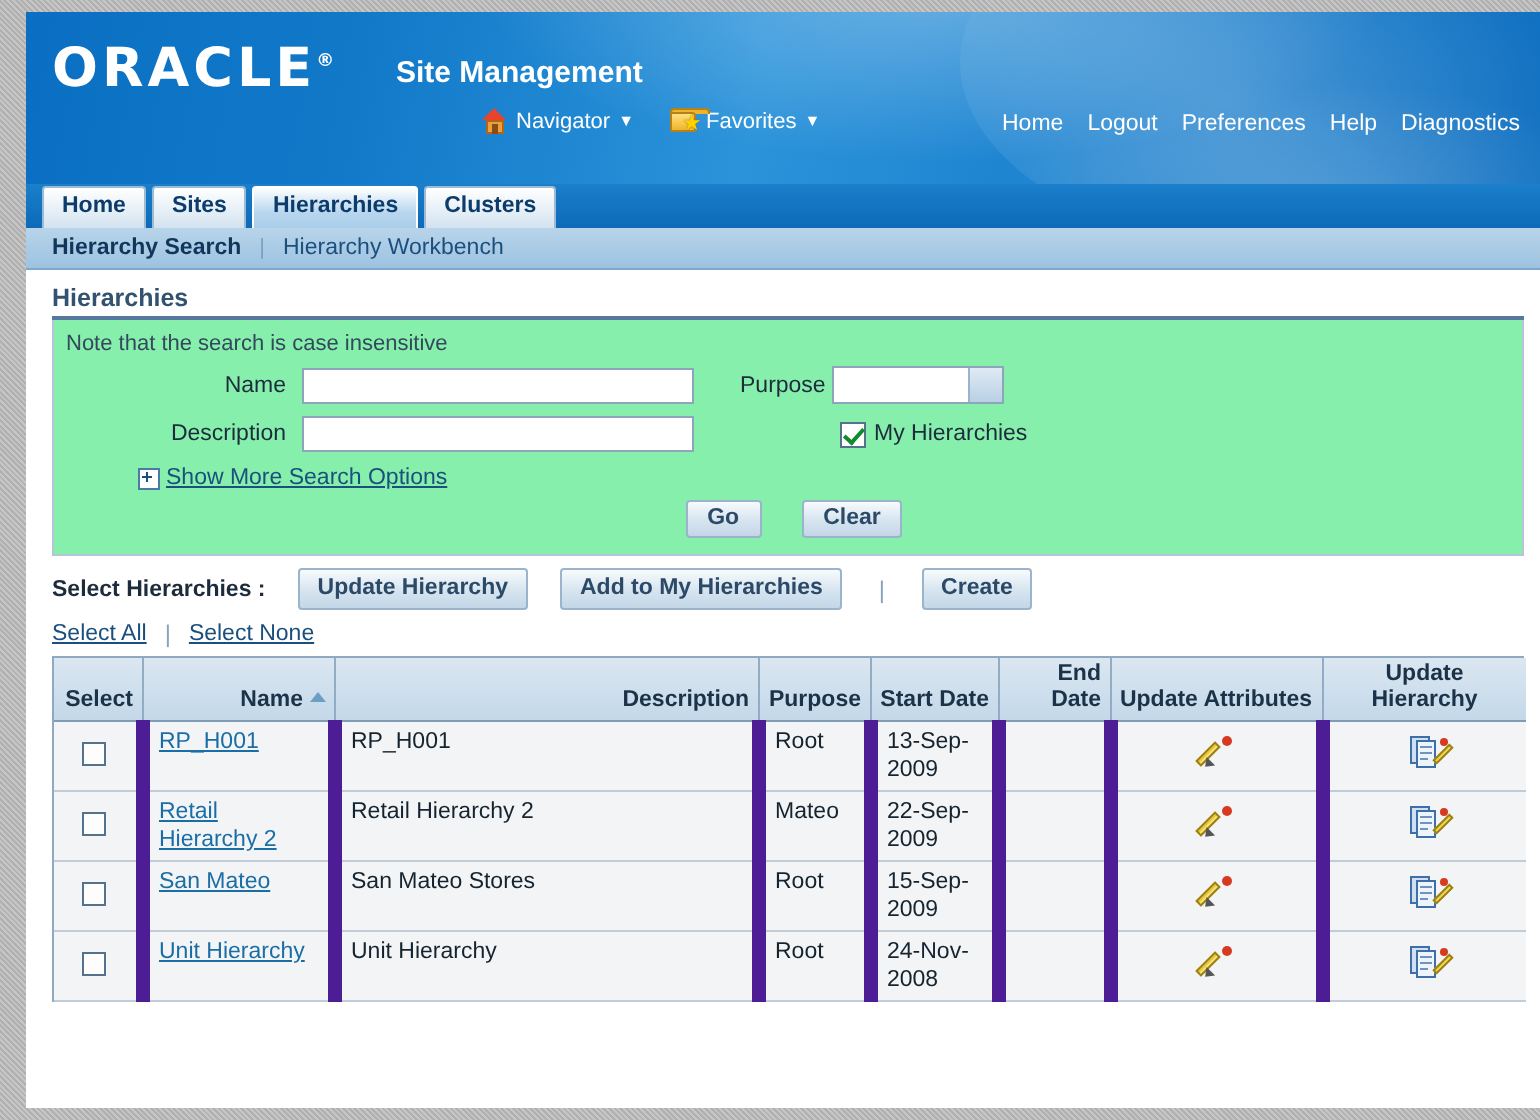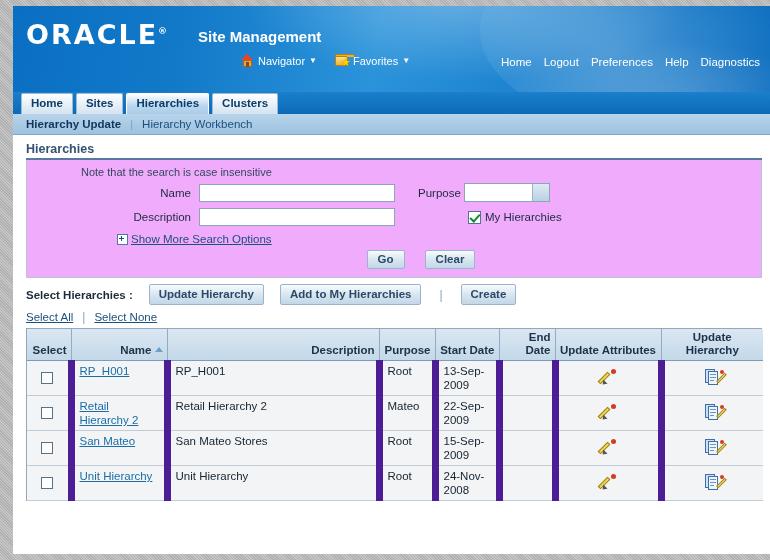--- a/index.html
+++ b/index.html
@@ -256,22 +256,21 @@
     white-space: nowrap;
     line-height: 13px;
   }
   .obtn.small { padding: 2px 10px; }
 
   
   .panel {
     margin: 0 8px 0 13px;
     border: 1px solid #b6c6d6;
     border-top: none;
-    background: #f0abfc;
-    padding-left: 48px;
+    background: #86efac;
   }
   .panel-head {
     height: 17px;
     line-height: 17px;
     background: linear-gradient(#cfe0ee, #a8c8e2 85%, #7fb0d8);
     border: 1px solid #9dbcd4;
     border-bottom: 1px solid #7fa8cc;
     padding-left: 7px;
     font-size: 11.5px;
     font-weight: bold;
@@ -610,21 +609,21 @@
     </div>
 
     <div class="tabbar">
       <div class="tab">Home</div>
       <div class="tab">Sites</div>
       <div class="tab active">Hierarchies</div>
       <div class="tab">Clusters</div>
     </div>
 
     <div class="subnav">
-      <span class="cur">Hierarchy Update</span>
+      <span class="cur">Hierarchy Search</span>
       <span class="sep">|</span>
       <a>Hierarchy Workbench</a>
     </div>
 
     <div class="content">
 
       <div class="page-title-wrap">
         <span class="page-title">Hierarchies</span>
       </div>
 

